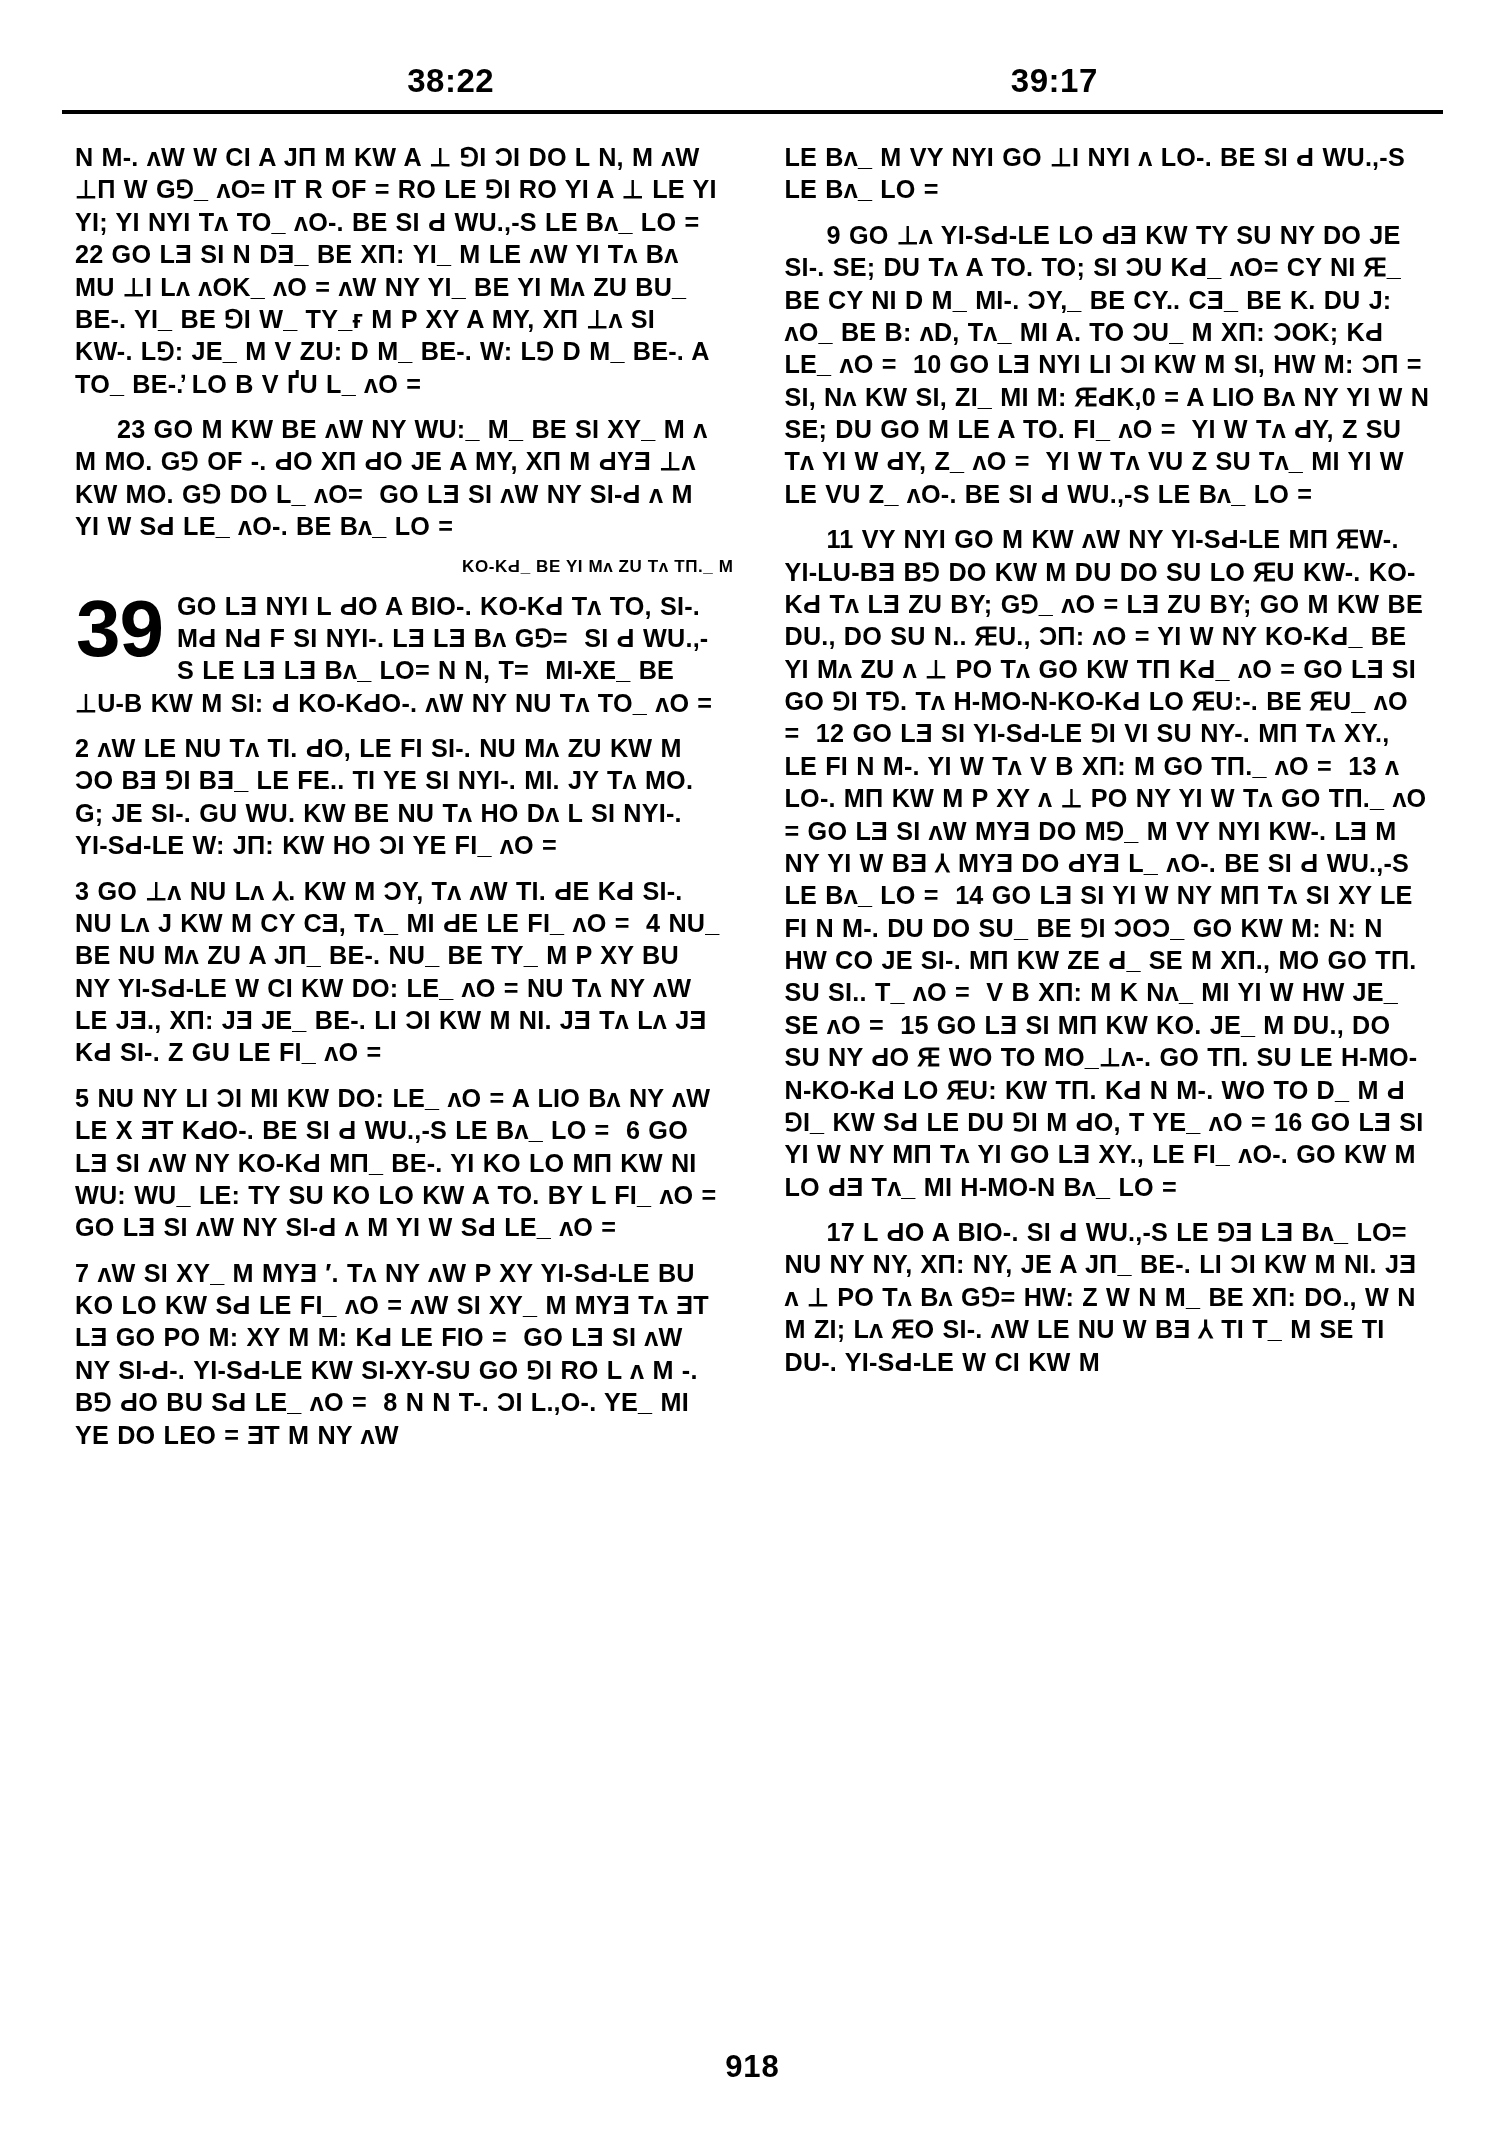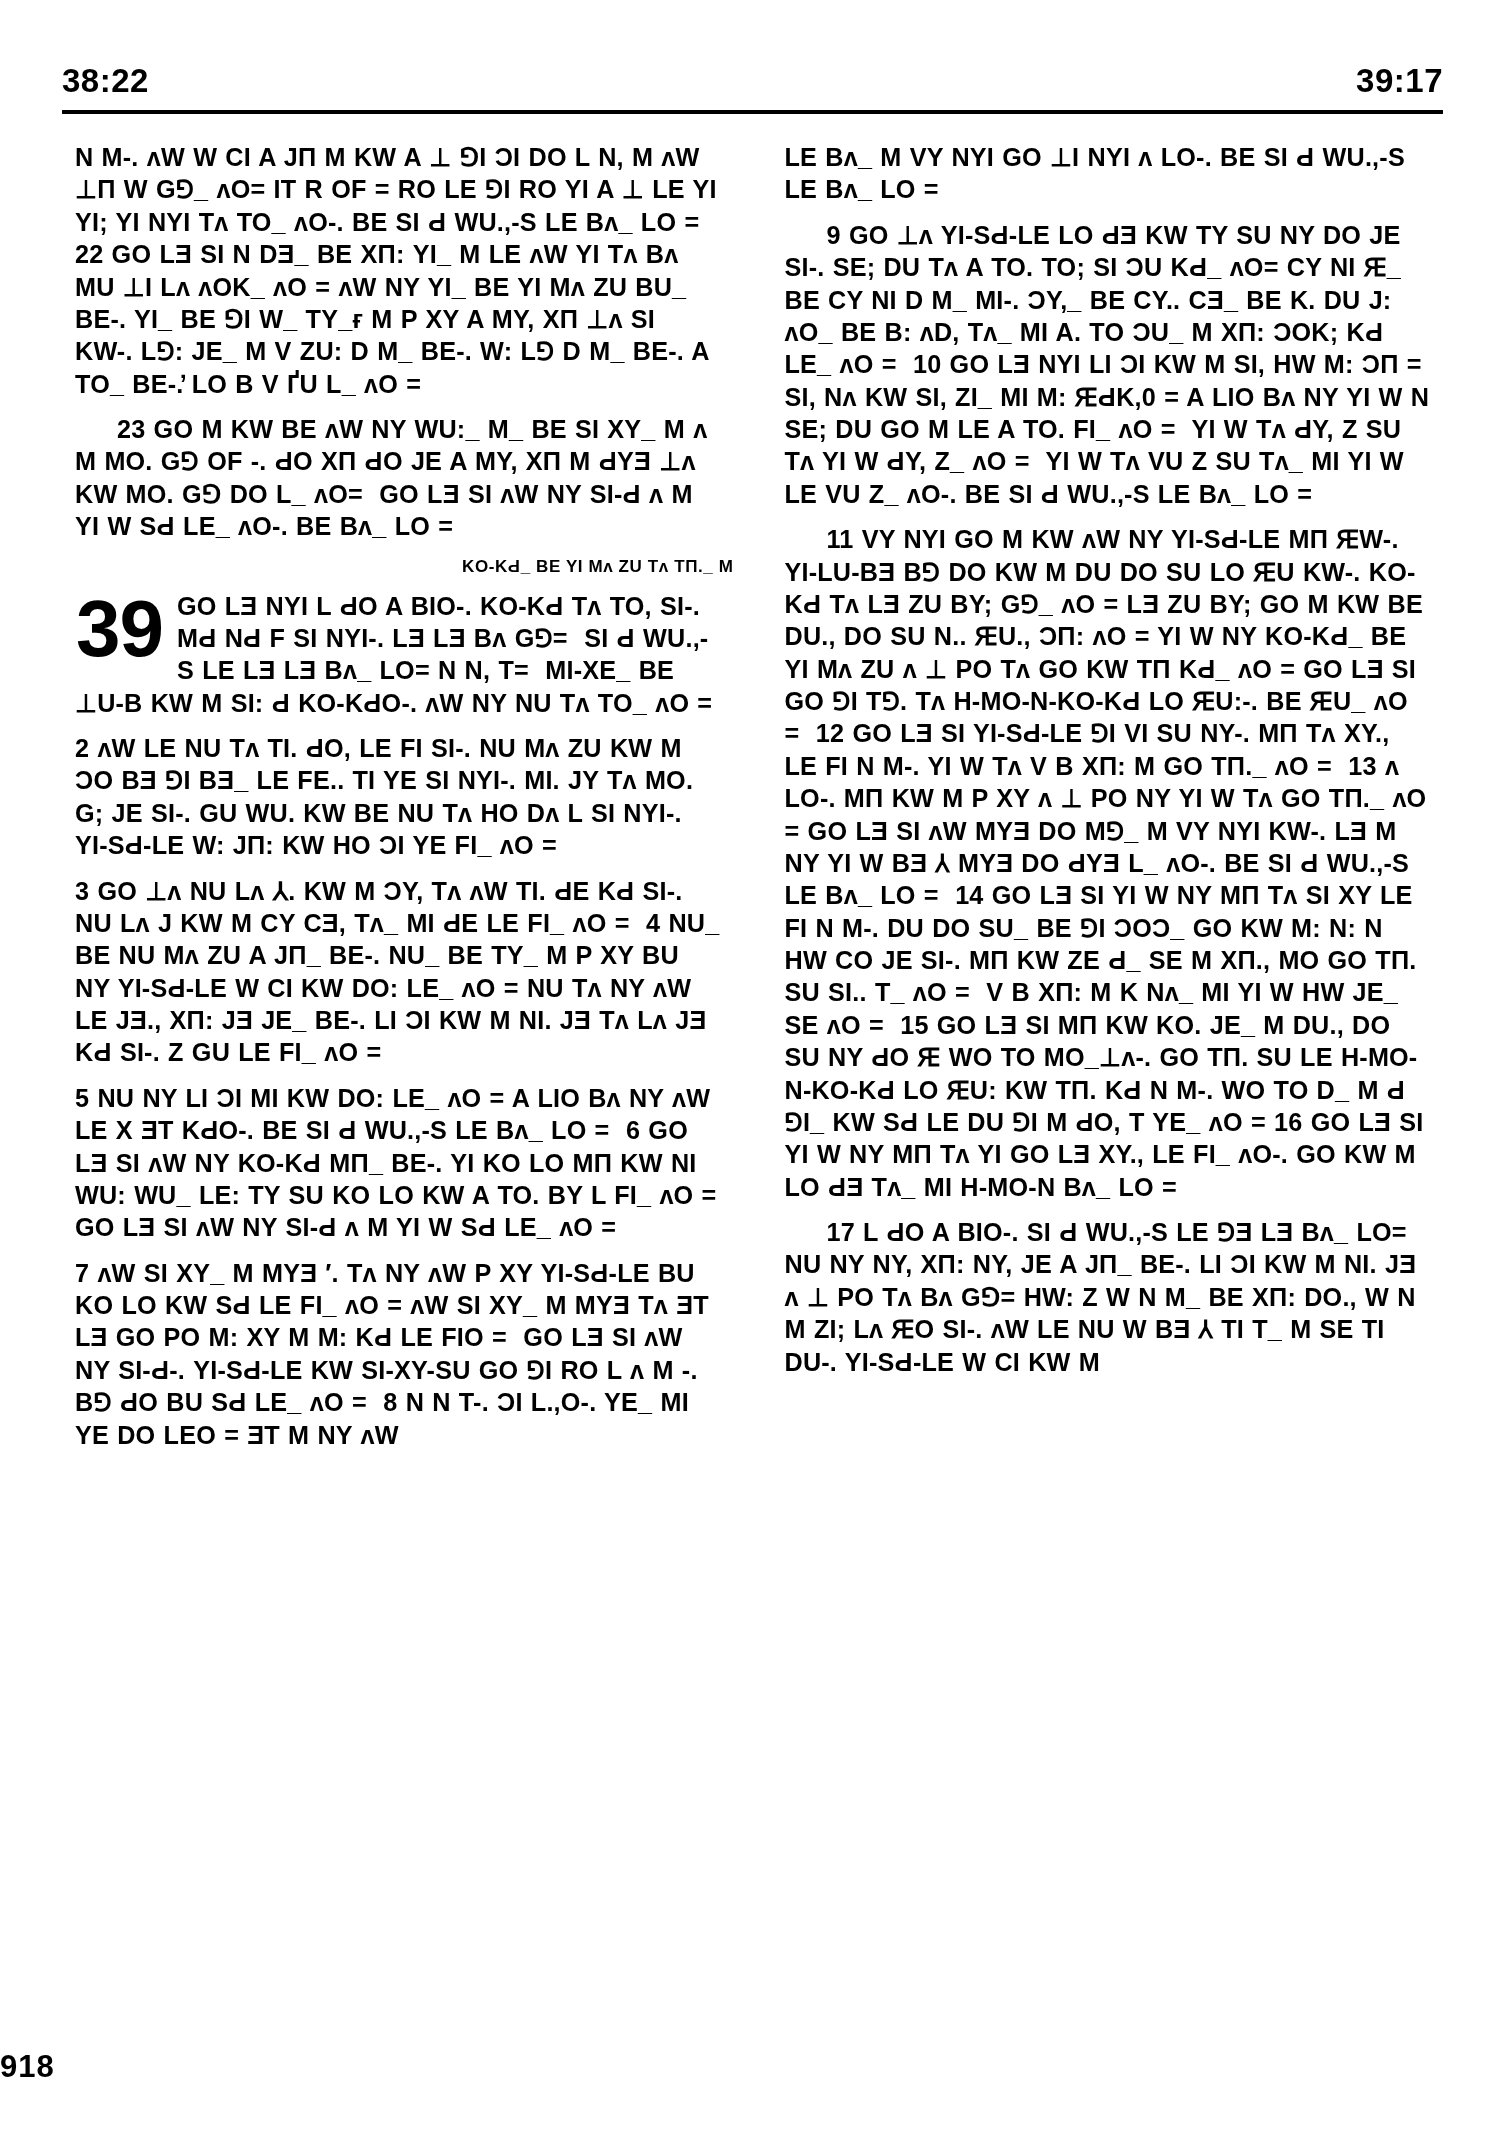--- a/index.html
+++ b/index.html
@@ -19,21 +19,21 @@
     position: absolute;
     left: 0; top: 0;
     width: 1505px;
     height: 2129px;
     box-sizing: border-box;
     padding: 48px 56px 20px 56px;
   }
   .header {
     display: flex;
     align-items: baseline;
-    justify-content: space-between;
+    justify-content: center;
     font-weight: bold;
     font-size: 33px;
     letter-spacing: 0.5px;
     padding: 0 6px;
     margin-bottom: 10px;
   }
   .header .hdr-left { width: 25%; text-align: left; }
   .header .hdr-center { width: 50%; text-align: center; font-size: 31px; letter-spacing: 1px;}
   .header .hdr-right { width: 25%; text-align: right; margin-top: 14px; }
   .rule {
@@ -78,21 +78,21 @@
     font-weight: bold;
     line-height: 0.92;
     margin: 2px 14px 0 14px;
     letter-spacing: -1px;
   }
   .footer {
     position: absolute;
     left: 0;
     right: 0;
     bottom: 44px;
-    text-align: left;
+    text-align: center;
     font-weight: bold;
     font-size: 31px;
     letter-spacing: 1px;
   }
 </style>
 </head>
 <body>
 
 <div class="page">
 

